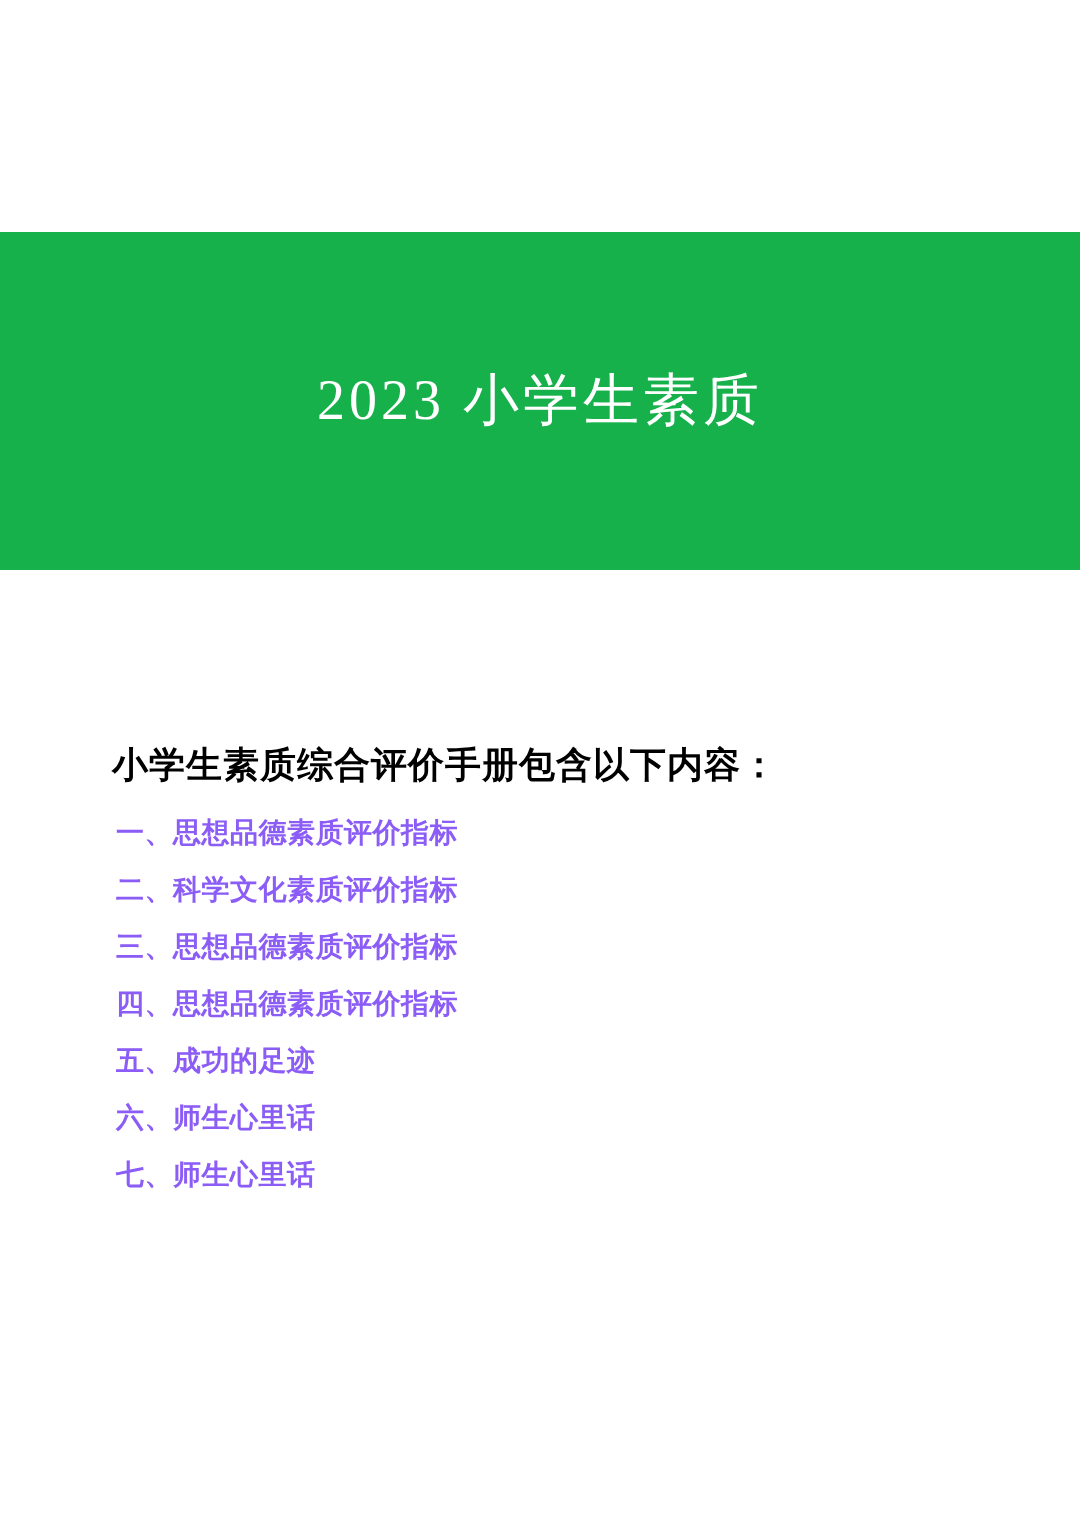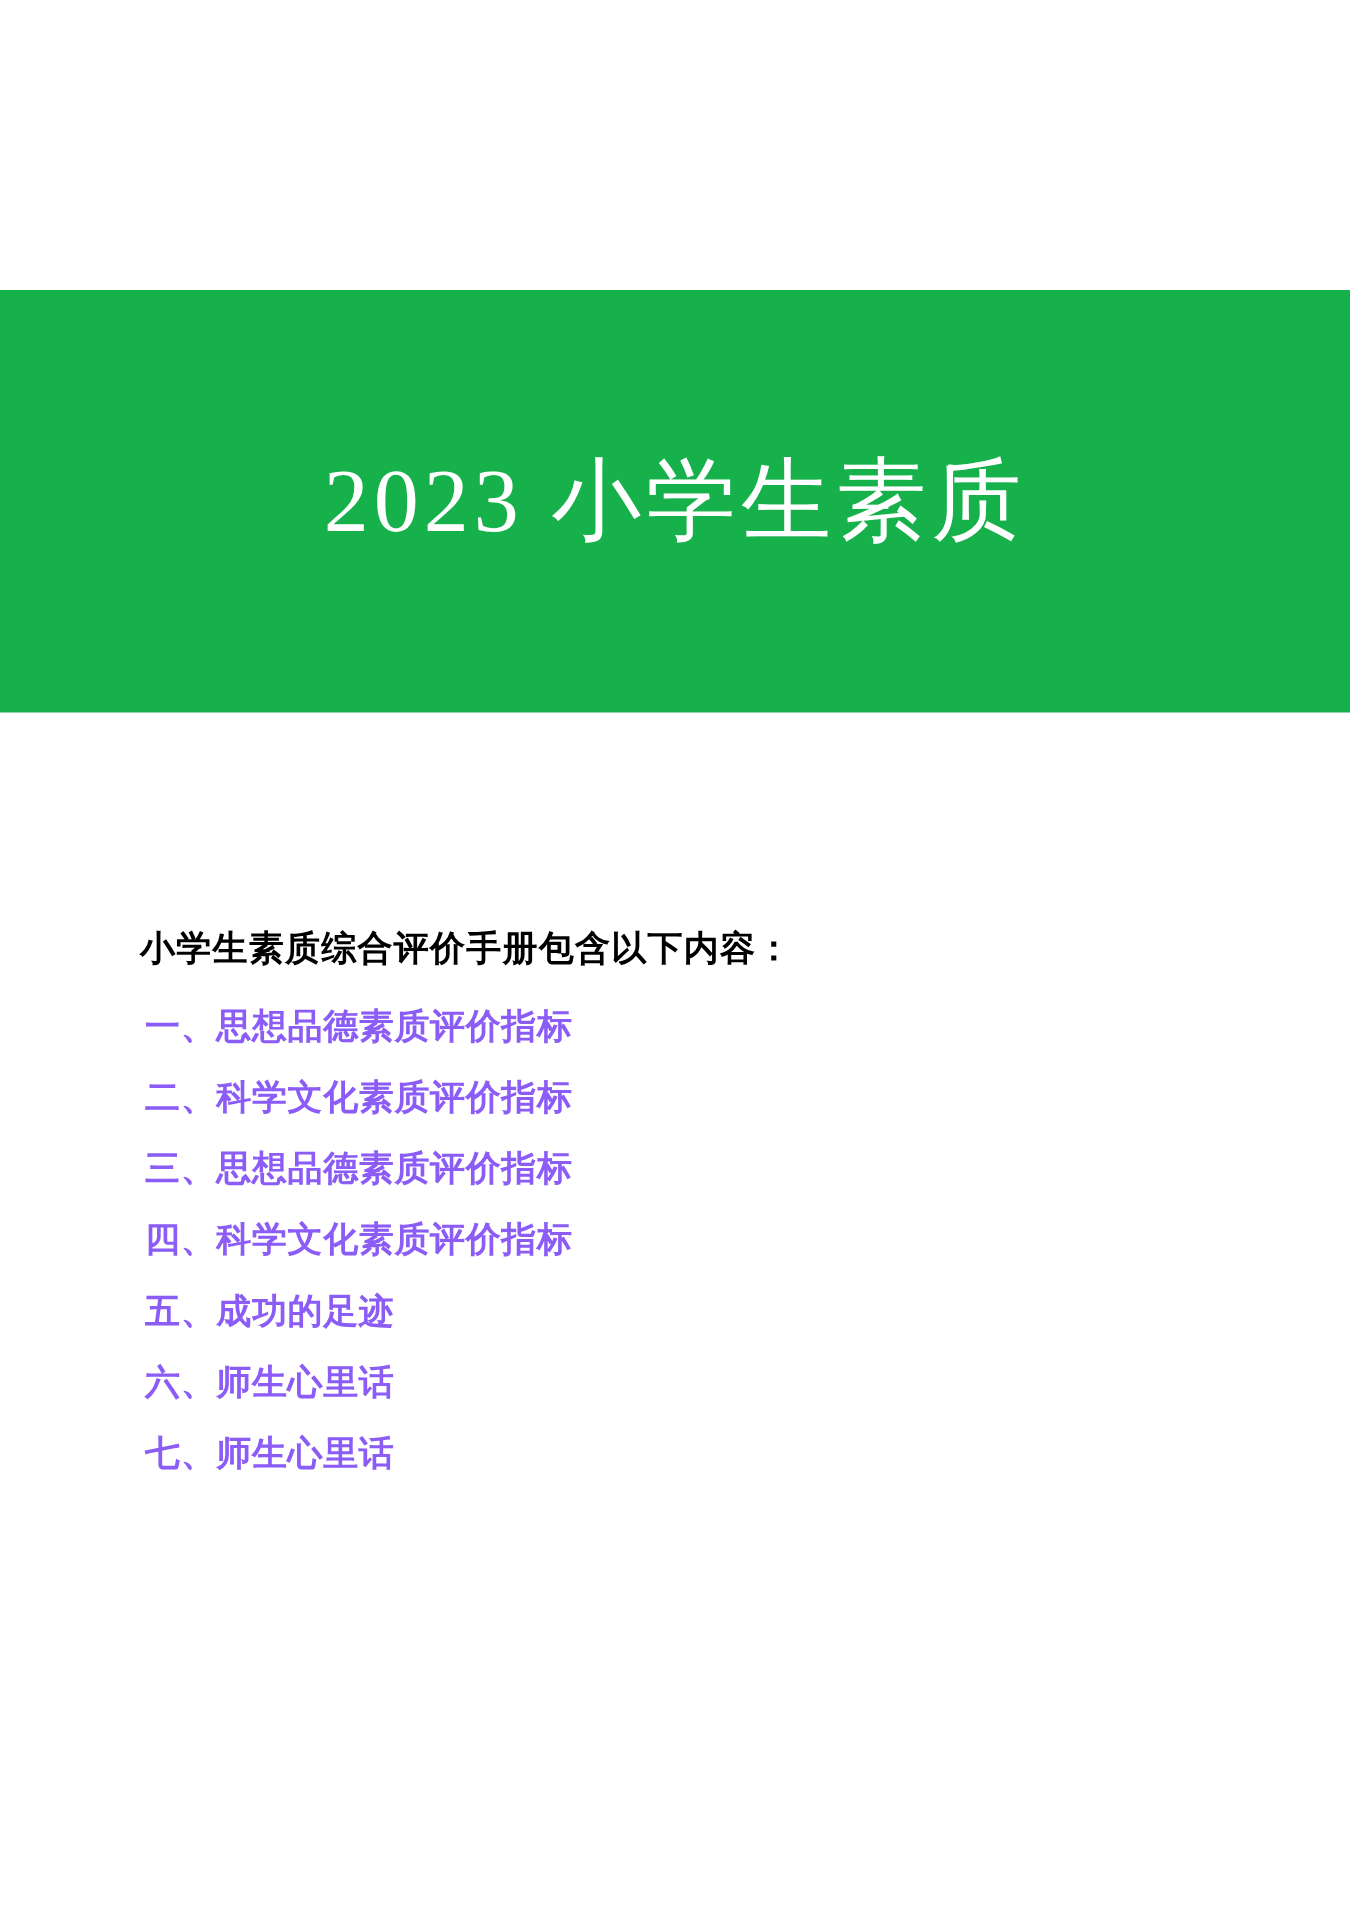--- a/index.html
+++ b/index.html
@@ -29,35 +29,35 @@
     background: #16b14b;
     display: flex;
     flex-direction: column;
     align-items: center;
     justify-content: center;
     box-sizing: border-box;
   }
   .title-line {
     color: #ffffff;
     font-family: "Liberation Serif", serif;
-    font-size: 72px;
+    font-size: 56px;
     line-height: 1.45;
     letter-spacing: 4px;
     font-weight: 400;
     white-space: nowrap;
   }
   .content-block {
     position: absolute;
     left: 112px;
     top: 742px;
     width: 860px;
   }
   .content-heading {
     font-family: "Liberation Serif", serif;
-    font-size: 28px;
+    font-size: 36px;
     font-weight: bold;
     color: #000000;
     letter-spacing: 1px;
     margin-bottom: 30px;
     line-height: 1.3;
   }
   .toc-list {
     list-style: none;
     margin: 0;
     padding: 0;
@@ -82,20 +82,20 @@
   <div class="title-banner">
     <div class="title-line">2023 小学生素质</div>
   </div>
 
   <div class="content-block">
     <div class="content-heading">小学生素质综合评价手册包含以下内容：</div>
     <ul class="toc-list">
       <li class="toc-item">一、思想品德素质评价指标</li>
       <li class="toc-item">二、科学文化素质评价指标</li>
       <li class="toc-item">三、思想品德素质评价指标</li>
-      <li class="toc-item">四、科学文化素质评价指标</li>
+      <li class="toc-item">四、思想品德素质评价指标</li>
       <li class="toc-item">五、成功的足迹</li>
       <li class="toc-item">六、师生心里话</li>
       <li class="toc-item">七、师生心里话</li>
     </ul>
   </div>
 
 </div>
 
 </body></html>

